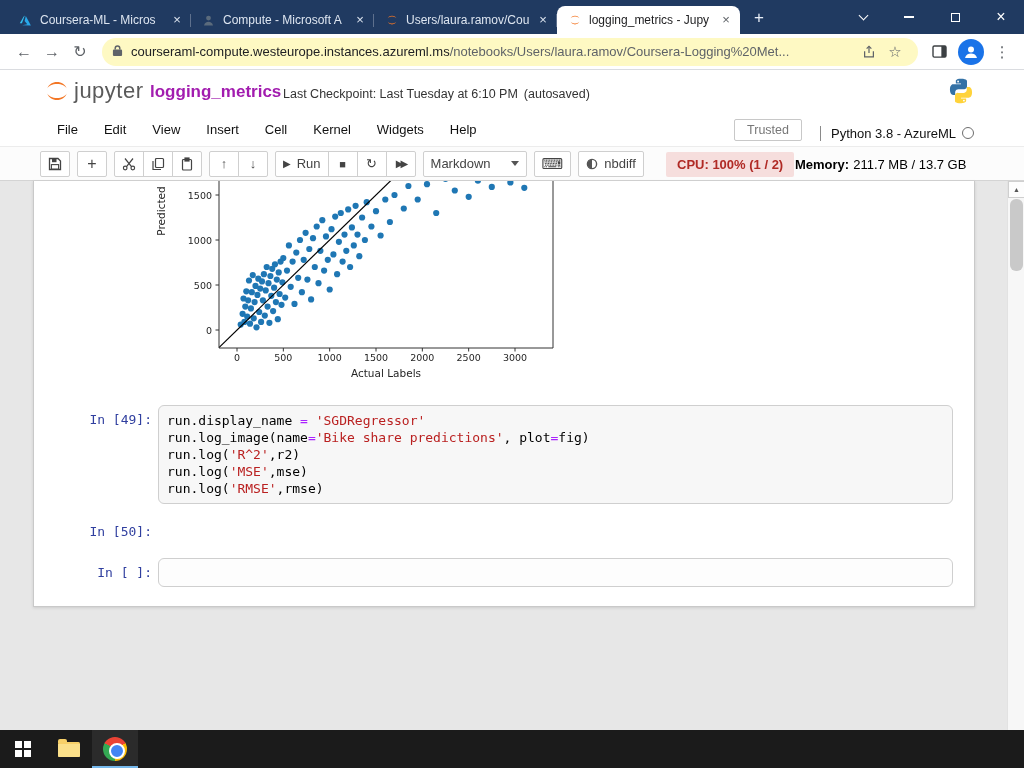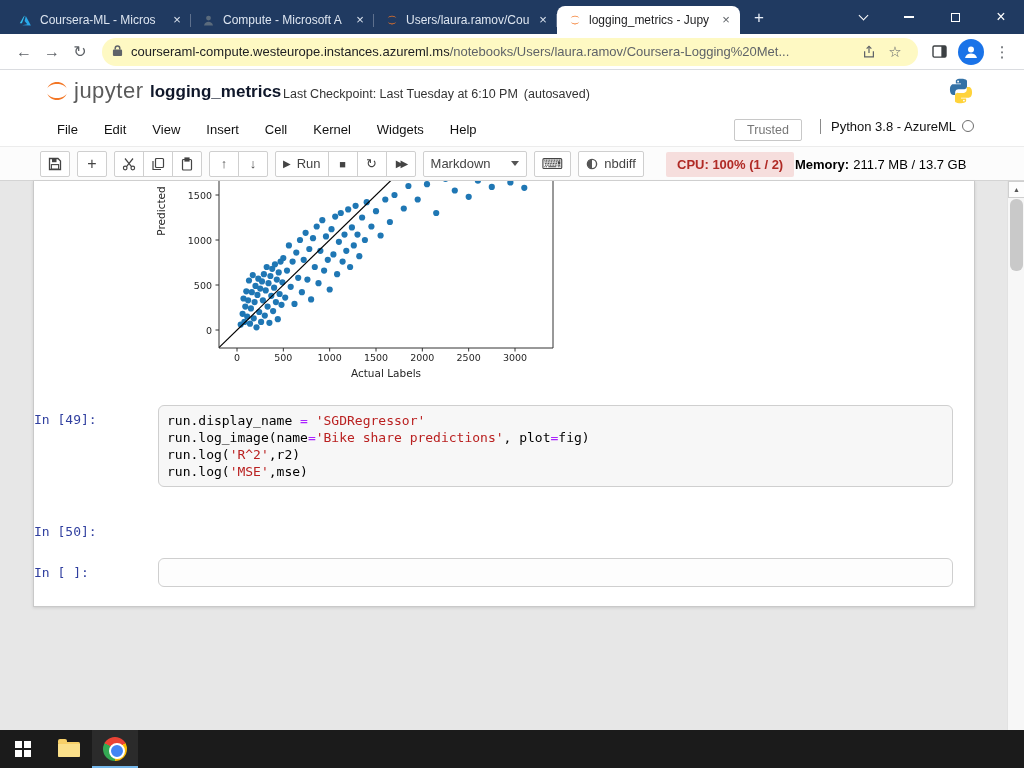--- a/index.html
+++ b/index.html
@@ -41,30 +41,30 @@
   .omni-ic { width:26px; height:26px; display:flex; align-items:center; justify-content:center;
              color:#5f6368; font-size:15px; }
   .avatar { width:26px; height:26px; border-radius:50%; background:#1a73e8; margin:0 6px;
             display:flex; align-items:center; justify-content:center; }
   .kebab { font-size:15px; color:#5f6368; width:24px; text-align:center; }
 
   
   .nbheader { height:43px; background:#fff; position:relative; }
   .jlogo { position:absolute; left:44px; top:8px; display:flex; align-items:flex-end; }
   .jtext { font-size:22px; color:#5a5a5a; letter-spacing:.5px; margin-left:4px; }
-  .nbtitle { position:absolute; left:150px; top:12px; font-size:17px; font-weight:600; color:#0f172a; }
+  .nbtitle { position:absolute; left:150px; top:12px; font-size:17px; font-weight:600; color:#a21caf; }
   .checkpoint { position:absolute; left:283px; top:17px; font-size:12.5px; color:#333; }
   .checkpoint span { margin-right:6px; }
   .pylogo { position:absolute; right:48px; top:6px; }
 
   
   .menubar { height:34px; background:#fff; display:flex; align-items:center;
              padding:0 50px 0 44px; font-size:13px; color:#111; border-bottom:1px solid #ececec; }
   .menu-item { padding:6px 13px; cursor:default; }
-  .menu-right { margin-left:auto; display:flex; align-items:flex-start; }
+  .menu-right { margin-left:auto; display:flex; align-items:flex-end; }
   .trusted { border:1px solid #c8c8c8; border-radius:2px; padding:3px 12px; color:#777;
              font-size:12.5px; margin-right:18px; background:#fff; }
   .kernelblk { border-left:1px solid #8a8a8a; padding-left:10px; display:flex;
                align-items:center; gap:6px; font-size:13px; color:#111; }
   .kstatus { width:12px; height:12px; border:1.5px solid #6d6d6d; border-radius:50%; }
 
   
   .toolbar { height:34px; background:#fcfcfc; border-bottom:1px solid #d4d4d4;
              display:flex; align-items:center; padding-left:40px; gap:7px; position:relative; }
   .tb { height:26px; min-width:30px; border:1px solid #cfcfcf; background:#fff; border-radius:2px;
@@ -86,21 +86,21 @@
   .mem b { margin-right:4px; }
 
   
   .page { height:549px; position:relative; background:#e7e7e7; }
   .card { position:absolute; left:33px; top:0; width:942px; height:426px; background:#fff;
           border:1px solid #c9c9c9; border-top:none; box-shadow:0 1px 3px rgba(0,0,0,.12); }
   .figure { position:absolute; left:117px; top:0; width:420px; height:207px; }
   .figure svg text { font-family:"DejaVu Sans", sans-serif; fill:#262626; }
 
   .cell { position:absolute; left:0; width:100%; }
-  .prompt { position:absolute; left:0; top:7px; width:118px; 
+  .prompt { position:absolute; left:0; top:7px; width:118px; text-align:right;
             font-family:"DejaVu Sans Mono", monospace; font-size:13px; color:#303f9f; }
   .input { margin-left:124px; width:795px; border:1px solid #cfcfcf; border-radius:6px;
            background:#f7f7f7; padding:6px 8px; font-family:"DejaVu Sans Mono", monospace;
            font-size:13px; color:#000; }
   .input.empty { background:#fdfdfd; height:29px; }
   .cm-line { height:17px; line-height:17px; white-space:pre; }
   .tk-op { color:#aa22ff; }
   .tk-str { color:#ba2121; }
 
   .vscroll { position:absolute; right:0; top:0; width:17px; height:549px; background:#f7f7f7;
@@ -475,20 +475,21 @@
       </svg>
     </div>
 
     <div class="cell" style="top:224px">
       <div class="prompt">In [49]:</div>
       <div class="input">
           <div class="cm-line"><span>run.display_name </span><span class="tk-op">=</span><span> </span><span class="tk-str">'SGDRegressor'</span></div>
           <div class="cm-line"><span>run.log_image(name</span><span class="tk-op">=</span><span class="tk-str">'Bike share predictions'</span><span>, plot</span><span class="tk-op">=</span><span>fig)</span></div>
           <div class="cm-line"><span>run.log(</span><span class="tk-str">'R^2'</span><span>,r2)</span></div>
           <div class="cm-line"><span>run.log(</span><span class="tk-str">'MSE'</span><span>,mse)</span></div>
+          <div class="cm-line"><span>run.log(</span><span class="tk-str">'RMSE'</span><span>,rmse)</span></div>
         </div>
     </div>
 
     <div class="cell" style="top:336px">
       <div class="prompt">In [50]:</div>
     </div>
 
     <div class="cell" style="top:377px">
       <div class="prompt">In [ ]:</div>
       <div class="input empty"></div>

